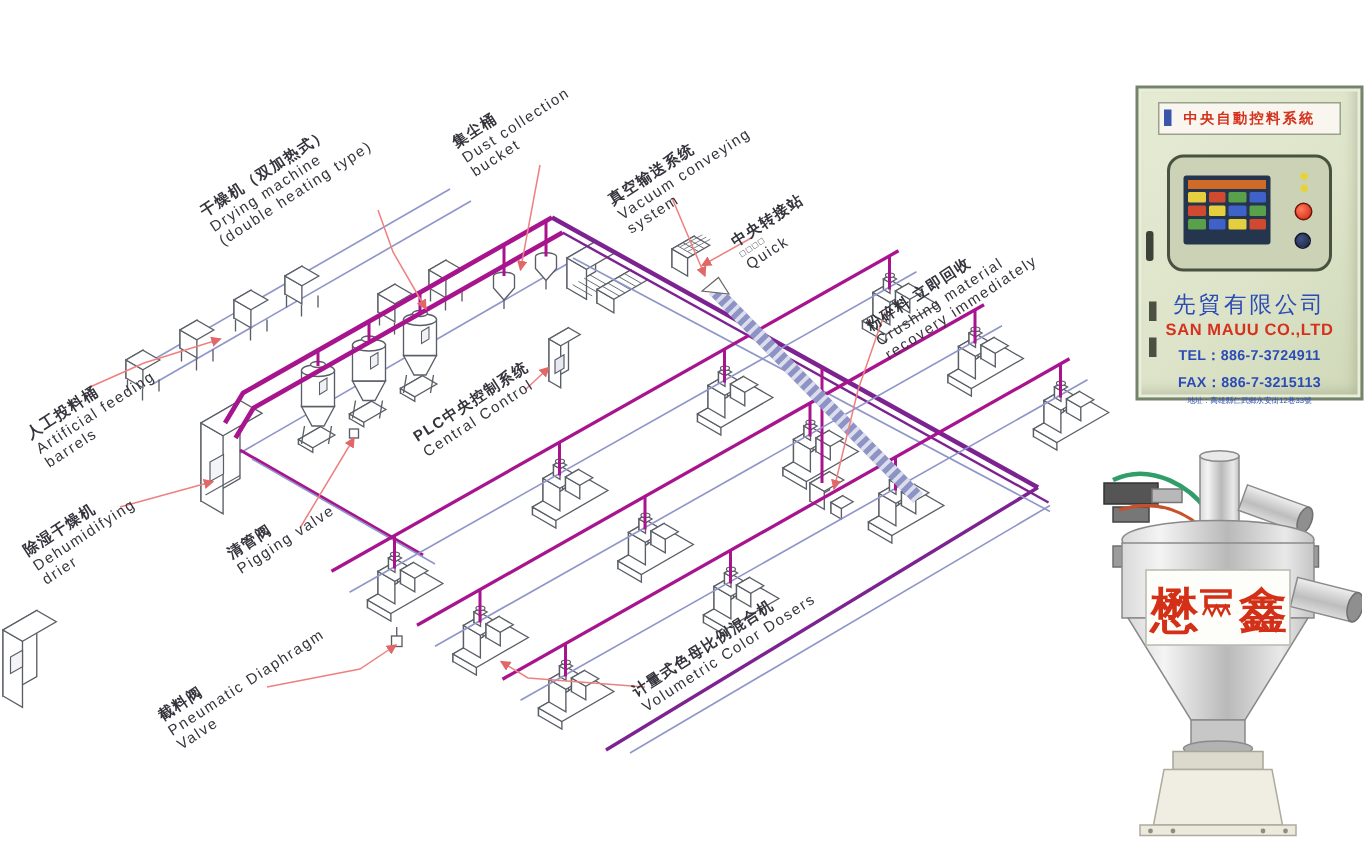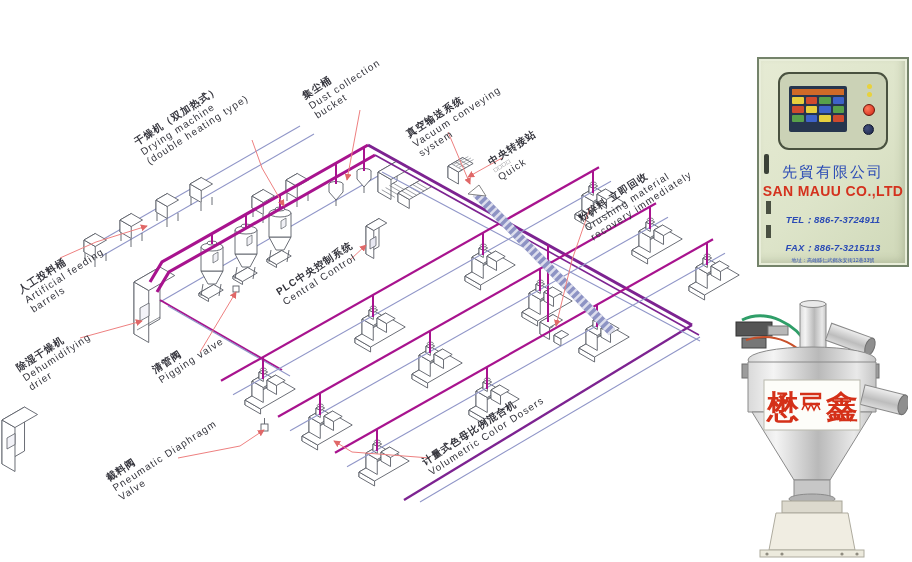--- a/index.html
+++ b/index.html
@@ -29,22 +29,22 @@
   #panel .cell{height:7px;border-radius:1px;}
   #panel .led{position:absolute;right:14px;top:10px;width:5px;height:5px;border-radius:50%;background:#e8d23c;box-shadow:0 8px 0 #e8d23c;}
   #panel .redlight{position:absolute;right:11px;top:30px;width:10px;height:10px;border-radius:50%;
          background:radial-gradient(circle at 35% 35%,#ff7a5a,#cf2414);border:1px solid #6e1408;}
   #panel .navybtn{position:absolute;right:12px;top:50px;width:9px;height:9px;border-radius:50%;
          background:radial-gradient(circle at 35% 35%,#44507e,#1a2547);border:1px solid #10172e;}
   #panel .handle{position:absolute;left:5px;top:95px;width:5px;height:20px;background:#3c4238;border-radius:2px;}
   #panel .hinge{position:absolute;left:7px;width:5px;height:13px;background:#4a5042;}
   #panel .txt{margin-top:13px;text-align:center;}
   #panel .co-zh{font-size:15px;font-weight:400;letter-spacing:2px;}
-  #panel .co-en{font-size:14px;font-weight:700;letter-spacing:.4px;margin-top:1px;}
-  #panel .tel,#panel .fax{font-size:9.5px;font-weight:700;letter-spacing:.2px;margin-top:15px;font-style:italic;}
+  #panel .co-en{font-size:11px;font-weight:700;letter-spacing:.4px;margin-top:1px;}
+  #panel .tel,#panel .fax{font-size:9.5px;font-weight:700;letter-spacing:.2px;margin-top:5px;}
   #panel .addr{font-size:6px;transform:scale(.85);margin-top:1px;}
   
   #hopper{position:absolute;left:712px;top:298px;width:196px;height:262px;}
 </style>
 </head>
 <body>
 
 <div id="stage">
 
   <div id="diagram">
@@ -507,20 +507,24 @@
       <span class="en">Valve</span>
     </div>
     <div class="lbl" style="left:420px;top:458px">
       <span class="zh">计量式色母比例混合机</span>
       <span class="en">Volumetric Color Dosers</span>
 
     </div>
   </div>
 
   <div id="panel">
+    <div class="hdr">
+      <div class="hmark"></div>
+      <div class="htxt" style="color: rgb(212, 50, 30);">中央自動控料系統</div>
+    </div>
     <div class="bezel">
       <div class="screen">
         <div class="scr-top"></div>
         <div class="grid" id="scr-grid">
             <div class="cell" style="background: rgb(230, 207, 62);"></div>
             <div class="cell" style="background: rgb(207, 74, 46);"></div>
             <div class="cell" style="background: rgb(88, 160, 74);"></div>
             <div class="cell" style="background: rgb(62, 98, 200);"></div>
             <div class="cell" style="background: rgb(207, 74, 46);"></div>
             <div class="cell" style="background: rgb(230, 207, 62);"></div>

